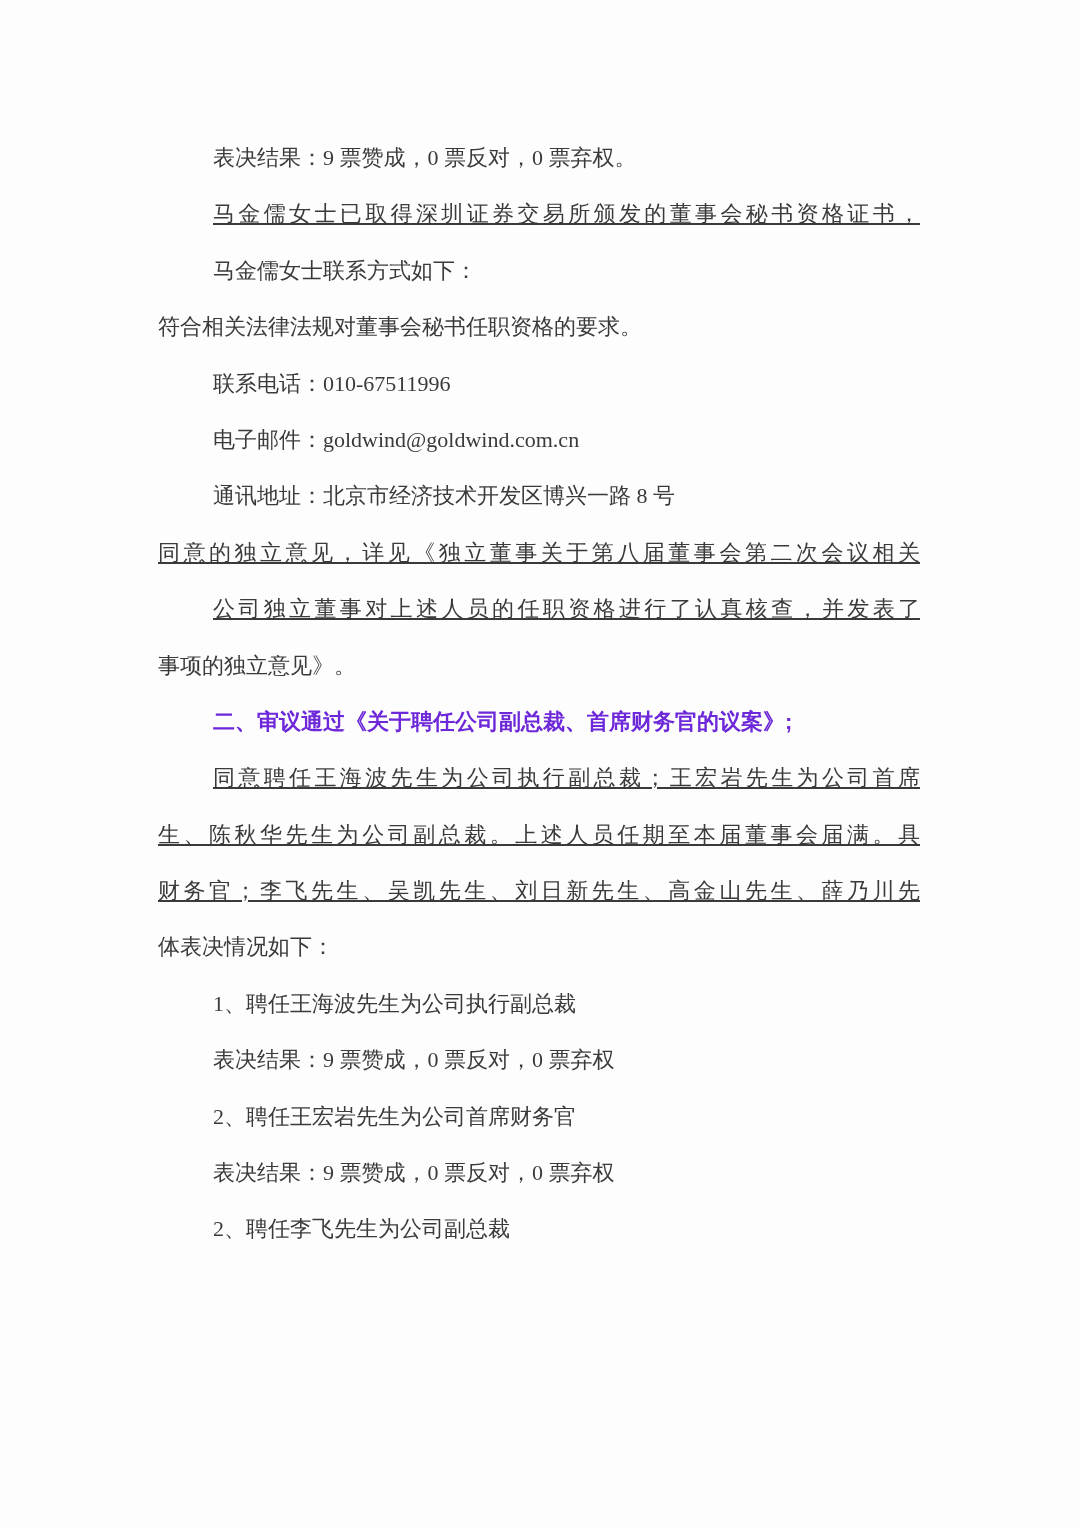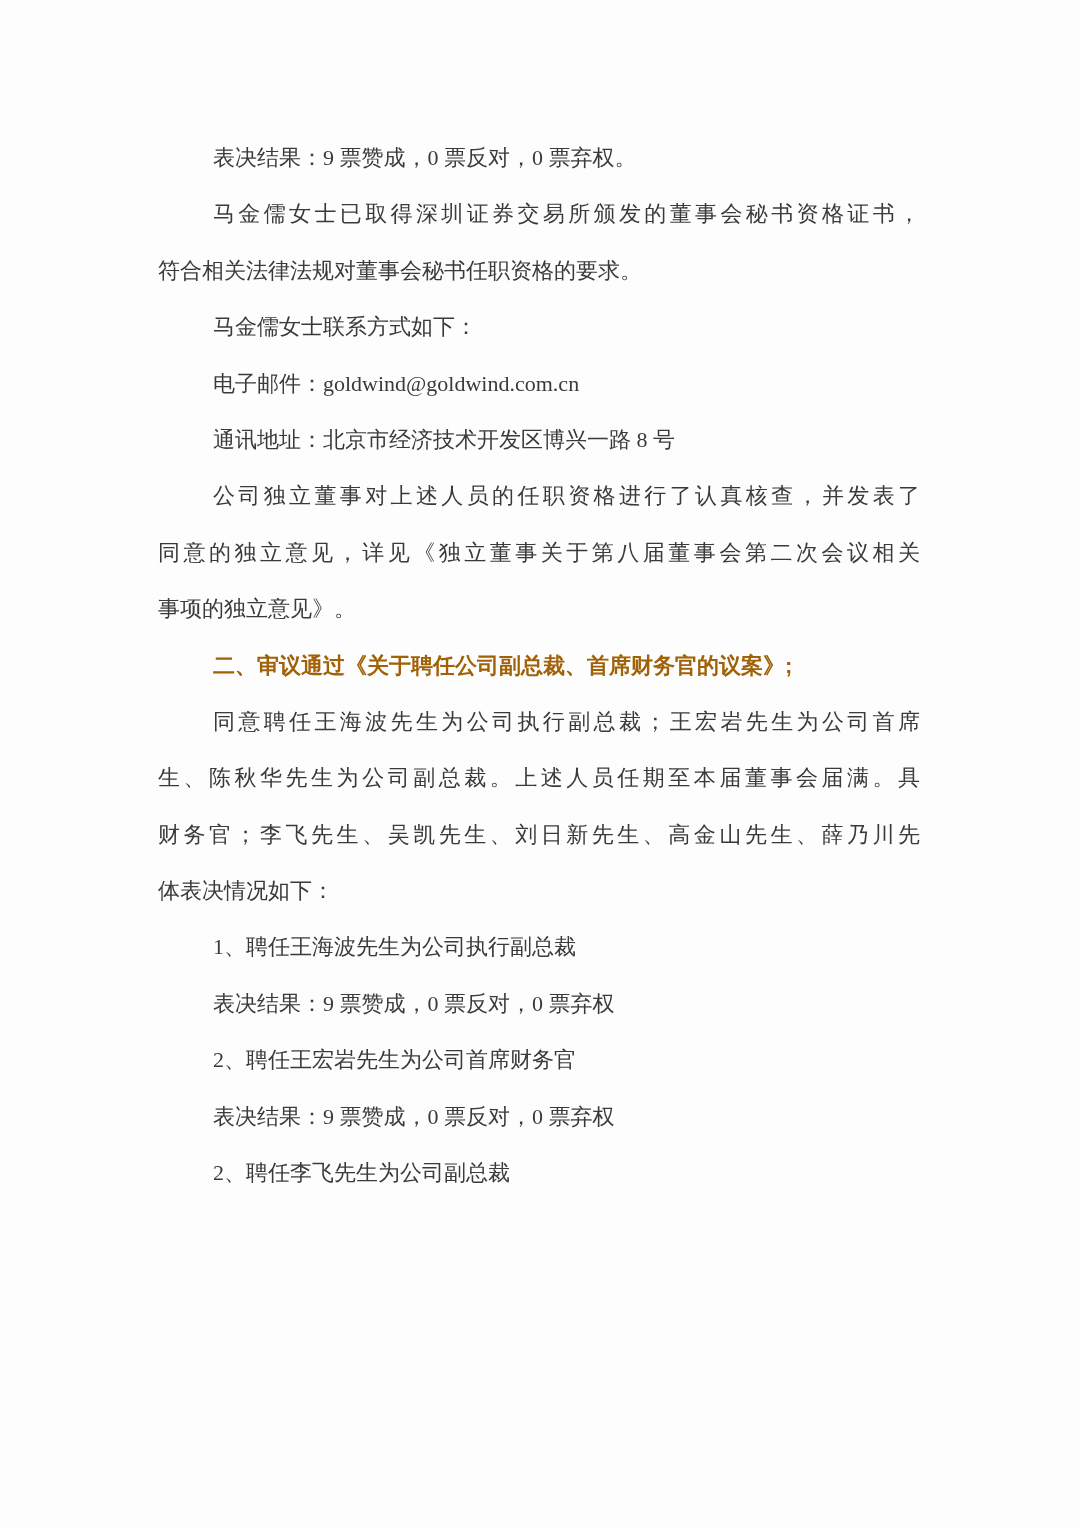--- a/index.html
+++ b/index.html
@@ -29,42 +29,44 @@
     white-space: normal;
   }
   
   .in {
     padding-left: 55px;
   }
   
   .fill {
     text-align: justify;
     text-align-last: justify;
+    text-decoration: underline;
     -moz-text-align-last: justify;
   }
   
   .heading {
     font-family: Liberation Sans, sans-serif;
     font-weight: 700;
-    color: #a16207;
+    color: #6d28d9;
   }
 </style>
 </head>
 <body>
 
 <div class="page">
   <div class="textblock">
     <div class="line in">表决结果：9 票赞成，0 票反对，0 票弃权。</div>
     <div class="line in fill">马金儒女士已取得深圳证券交易所颁发的董事会秘书资格证书，</div>
+    <div class="line in">马金儒女士联系方式如下：</div>
     <div class="line">符合相关法律法规对董事会秘书任职资格的要求。</div>
-    <div class="line in">马金儒女士联系方式如下：</div>
+    <div class="line in">联系电话：010-67511996</div>
     <div class="line in">电子邮件：goldwind@goldwind.com.cn</div>
     <div class="line in">通讯地址：北京市经济技术开发区博兴一路 8 号</div>
+    <div class="line fill">同意的独立意见，详见《独立董事关于第八届董事会第二次会议相关</div>
     <div class="line in fill">公司独立董事对上述人员的任职资格进行了认真核查，并发表了</div>
-    <div class="line fill">同意的独立意见，详见《独立董事关于第八届董事会第二次会议相关</div>
     <div class="line">事项的独立意见》。</div>
     <div class="line in heading">二、审议通过《关于聘任公司副总裁、首席财务官的议案》;</div>
     <div class="line in fill">同意聘任王海波先生为公司执行副总裁；王宏岩先生为公司首席</div>
     <div class="line fill">生、陈秋华先生为公司副总裁。上述人员任期至本届董事会届满。具</div>
     <div class="line fill">财务官；李飞先生、吴凯先生、刘日新先生、高金山先生、薛乃川先</div>
     <div class="line">体表决情况如下：</div>
     <div class="line in">1、聘任王海波先生为公司执行副总裁</div>
     <div class="line in">表决结果：9 票赞成，0 票反对，0 票弃权</div>
     <div class="line in">2、聘任王宏岩先生为公司首席财务官</div>
     <div class="line in">表决结果：9 票赞成，0 票反对，0 票弃权</div>

